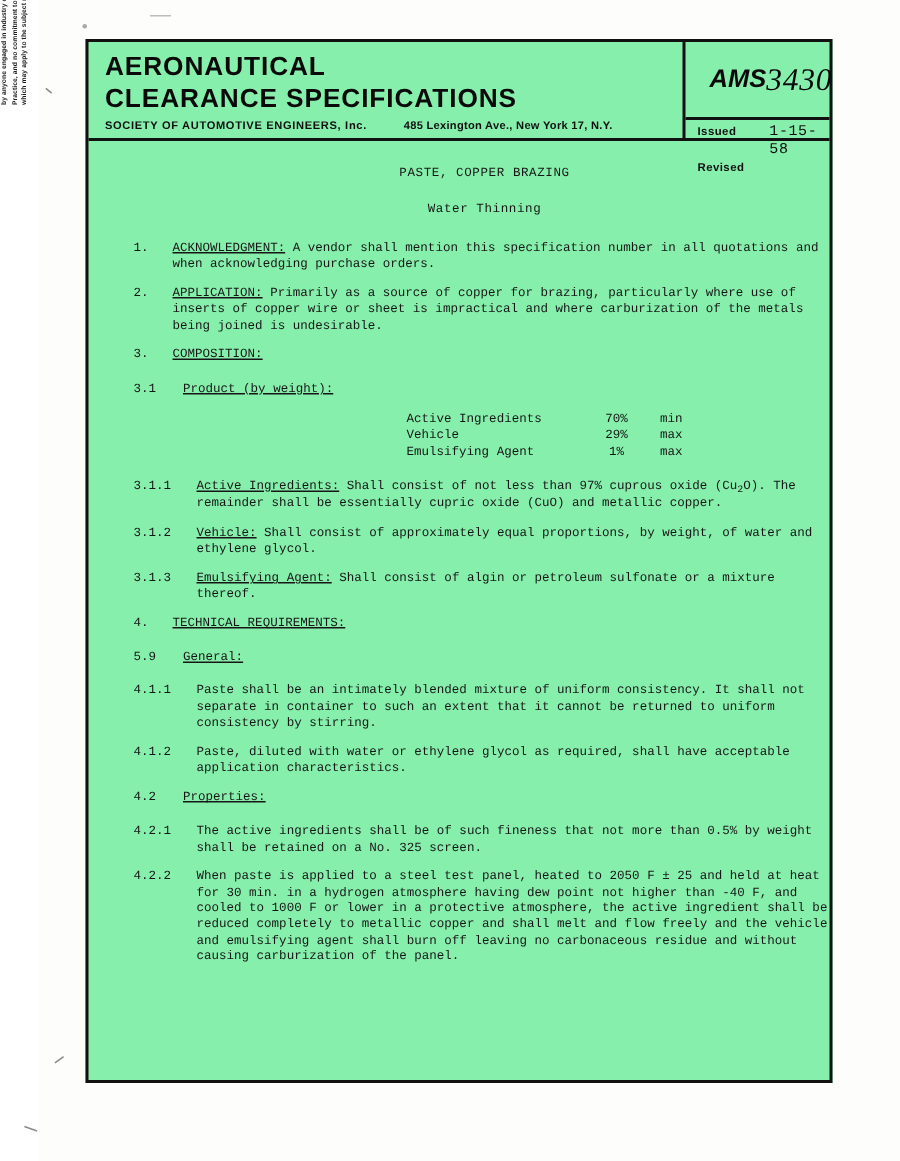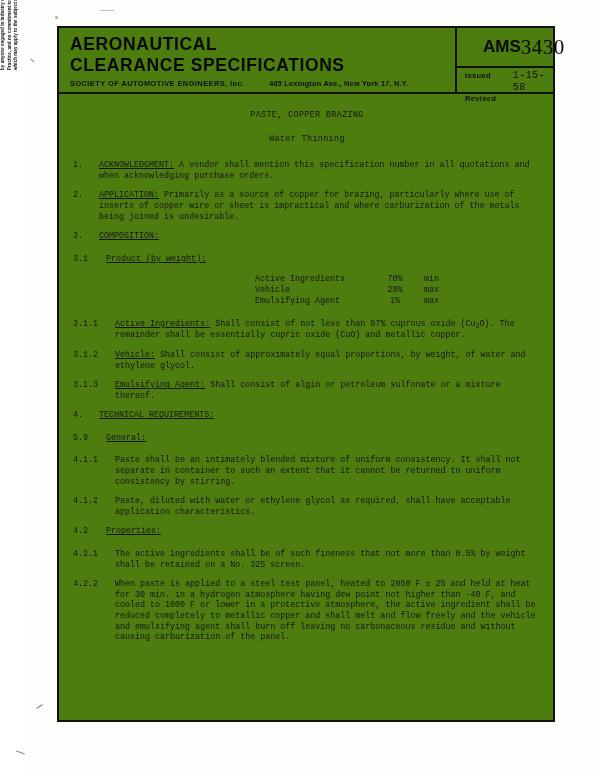--- a/index.html
+++ b/index.html
@@ -33,21 +33,21 @@
 
   
   .doc-frame {
     position: absolute;
     left: 57px;
     top: 26px;
     width: 498px;
     height: 696px;
     border: 2px solid #111;
     box-sizing: border-box;
-    background: #4d7c0f;
+    background: #86efac;
   }
 
   
   .masthead {
     position: absolute;
     left: 0; top: 0;
     width: 100%;
     height: 66px;
     border-bottom: 2px solid #111;
     box-sizing: border-box;
@@ -82,26 +82,27 @@
     margin-left: 22px;
     letter-spacing: 0.2px;
   }
 
   .masthead-right {
     position: absolute;
     left: 398px; top: 0;
     right: 0; height: 100%;
   }
   .ams-row {
-    height: 40px;
+    height: 52px;
     border-bottom: 2px solid #111;
     box-sizing: border-box;
     display: flex;
     align-items: center;
-    padding-left: 26px;
+    padding-left: 16px;
+    font-style: italic;
   }
   .ams-label {
     font-family: "Liberation Sans", sans-serif;
     font-weight: bold;
     font-size: 17px;
     letter-spacing: 0px;
     color: #0a0a0a;
   }
   .ams-number {
     font-family: "Liberation Serif", serif;
@@ -122,21 +123,21 @@
     font-family: "Liberation Mono", monospace;
     font-weight: normal;
     font-size: 10px;
     margin-left: 22px;
     letter-spacing: 0.4px;
   }
 
   
   .doc-body {
     position: absolute;
-    left: 0;
+    left: 16px;
     top: 66px;
     width: 100%;
     bottom: 0;
     font-family: "Liberation Mono", monospace;
     font-size: 8.35px;
     line-height: 10.6px;
     color: #161616;
     padding: 16px 12px 0 14px;
     box-sizing: border-box;
     border-radius: 23px;

